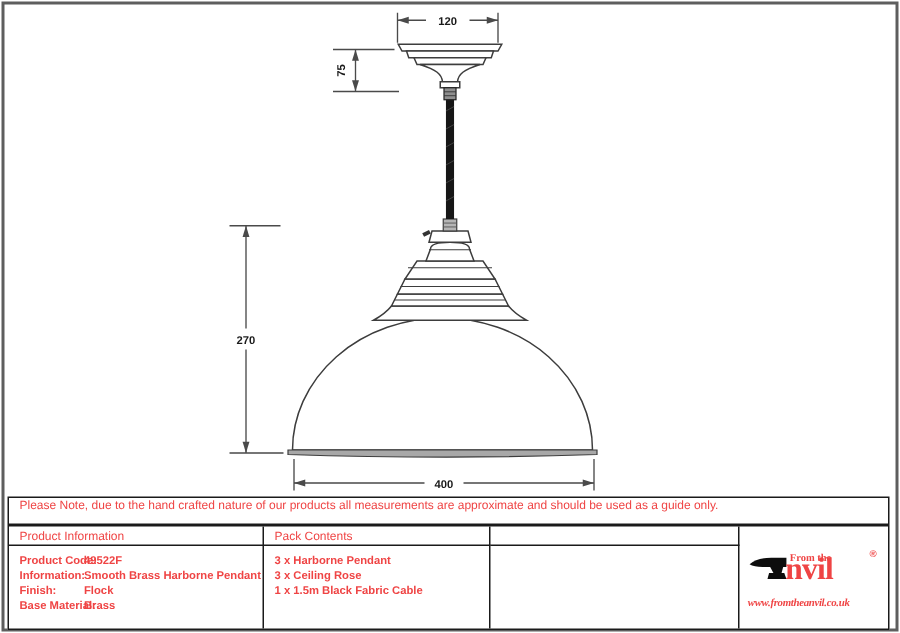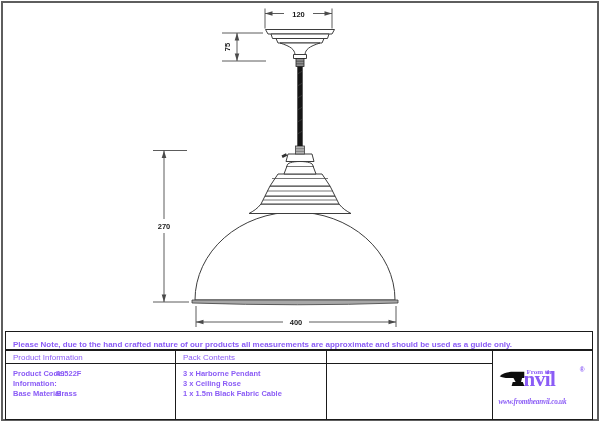--- a/index.html
+++ b/index.html
@@ -1,23 +1,23 @@
 <!DOCTYPE html>
 <html><head>
 <meta charset="utf-8">
 <style>
   html,body{margin:0;padding:0;background:#fff;}
   .page{position:relative;width:600px;height:422px;background:#fff;overflow:hidden;
-        font-family:"Liberation Sans",sans-serif;color:#8b5cf6;}
+        font-family:"Liberation Sans",sans-serif;color:#ef4444;}
   .frame{position:absolute;left:1px;top:1px;right:1px;bottom:1px;border:2px solid #5e5e5e;pointer-events:none;}
   .drawing{position:absolute;left:0;top:0;width:600px;height:333px;}
   
   .note-bar{position:absolute;left:5px;top:331px;width:588px;height:19px;border:1px solid #1a1a1a;
-            box-sizing:border-box;display:flex;align-items:flex-end;padding-left:7px;
-            font-size:8px;font-weight:bold;white-space:nowrap;background:#fff;}
+            box-sizing:border-box;display:flex;align-items:flex-start;padding-left:7px;
+            font-size:8px;font-weight:normal;white-space:nowrap;background:#fff;}
   
   .info-table{position:absolute;left:5px;top:350px;width:588px;height:70px;border:1px solid #1a1a1a;
               box-sizing:border-box;display:grid;grid-template-columns:170px 151px 166px 1fr;
               grid-template-rows:13px 1fr;background:#fff;}
   .cell{box-sizing:border-box;}
   .hdr{border-bottom:1px solid #1a1a1a;border-right:1px solid #1a1a1a;font-size:8px;font-weight:normal;
        padding:2px 0 0 7px;white-space:nowrap;}
   .bodycell{border-right:1px solid #1a1a1a;padding:5px 0 0 7px;font-size:7.5px;font-weight:bold;}
   .logo-cell{grid-row:1/3;grid-column:4;display:flex;align-items:center;justify-content:center;}
   .kv{display:flex;height:10px;line-height:10px;white-space:nowrap;}
@@ -140,20 +140,25 @@
     <div class="cell hdr">Pack Contents</div>
     <div class="cell hdr"></div>
 
     <div class="cell bodycell">
       <div class="kv">
         <span class="k">Product Code:</span>
         <span class="v">49522F</span>
       </div>
       <div class="kv">
         <span class="k">Information:</span>
+        <span class="v">Smooth Brass Harborne Pendant</span>
+      </div>
+      <div class="kv">
+        <span class="k">Finish:</span>
+        <span class="v">Flock</span>
       </div>
       <div class="kv">
         <span class="k">Base Material:</span>
         <span class="v">Brass</span>
       </div>
     </div>
 
     <div class="cell bodycell">
       <div class="pack-item">3 x Harborne Pendant</div>
       <div class="pack-item">3 x Ceiling Rose</div>

